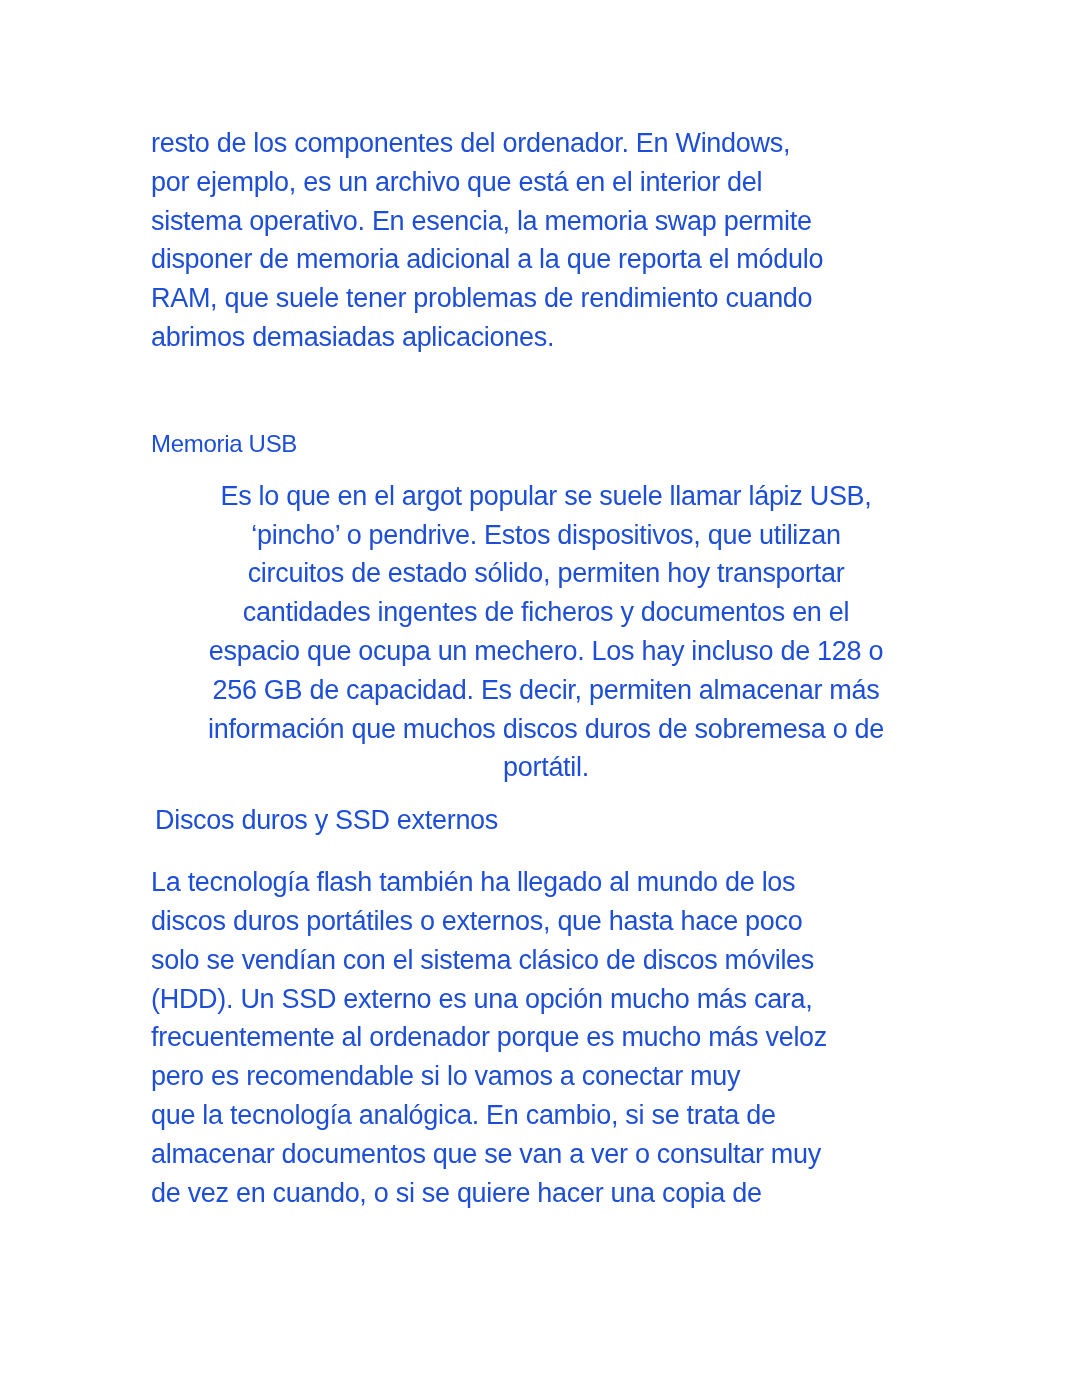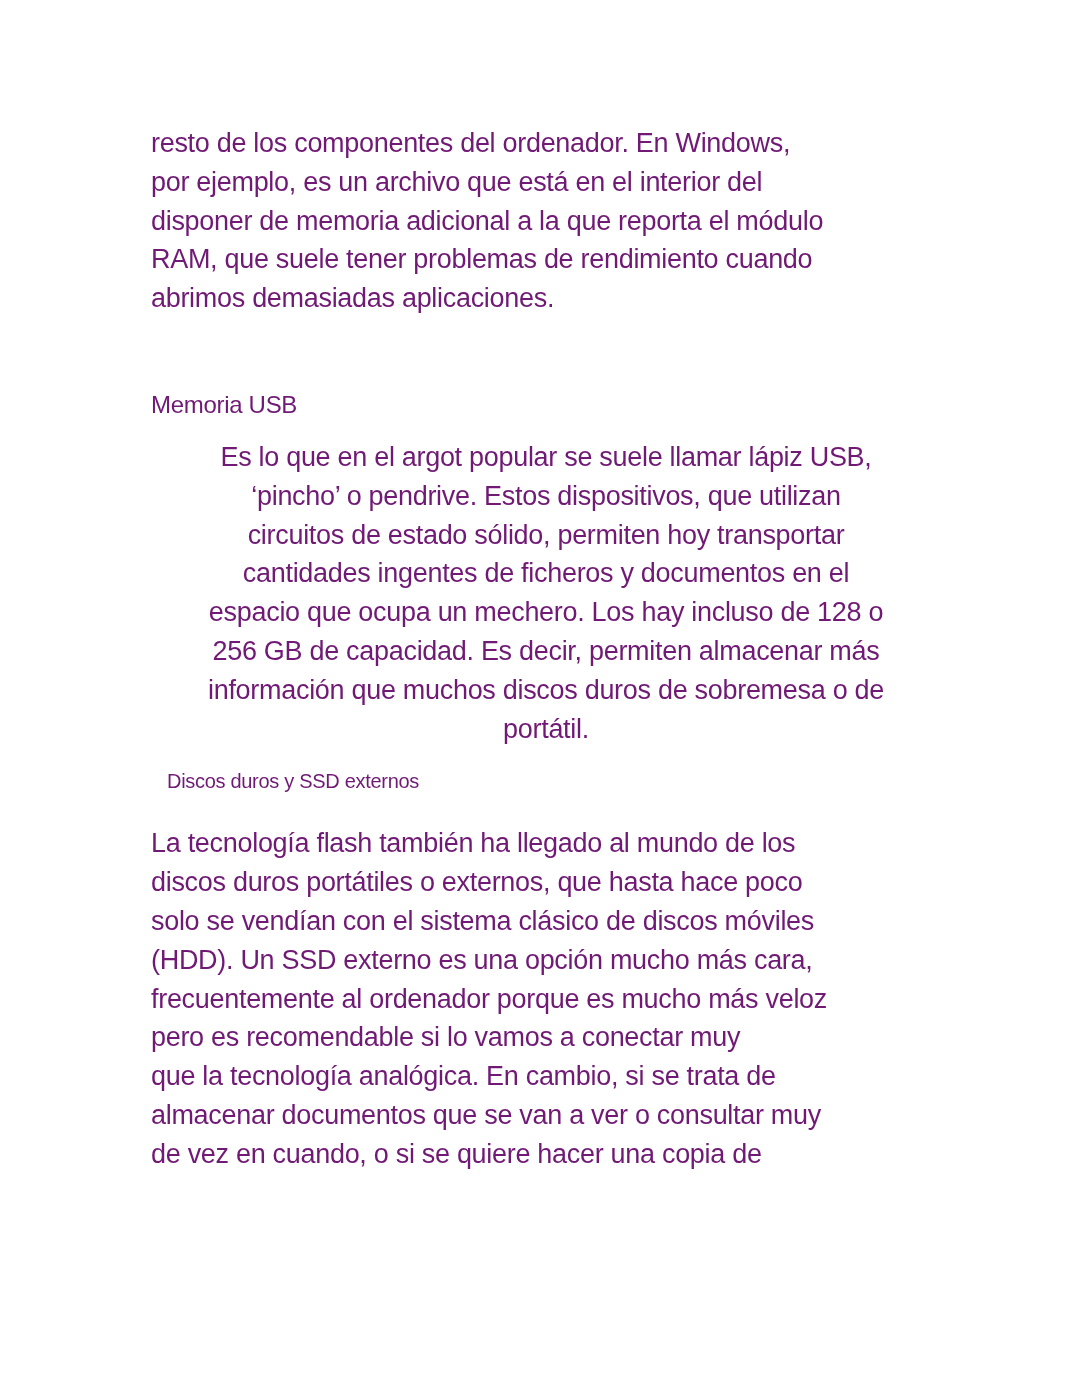--- a/index.html
+++ b/index.html
@@ -1,37 +1,38 @@
 <!DOCTYPE html>
 <html><head>
   <meta charset="utf-8">
   <style>
     html, body { margin: 0; padding: 0; background: #ffffff; }
     body { width: 1080px; height: 1397px; position: relative; overflow: hidden; }
     .page {
       position: absolute; left: 151px; top: 124px; width: 790px;
       font-family: "Liberation Sans", sans-serif;
-      color: #701a75;
+      color: #1d4ed8;
       font-size: 27px;
       letter-spacing: -0.3px;
     }
     .para { margin: 0; line-height: 38.8px; }
     .line { display: block; white-space: nowrap; }
     .head-1 { margin: 0; margin-top: 68px; line-height: 38px; font-size: 24px; font-weight: normal; }
     .para-2 { margin-top: 14px; text-align: center; }
-    .head-2 { margin: 16px; margin-top: 14px; line-height: 38px; font-size: 20px; font-weight: normal; }
+    .head-2 { margin: 4px; margin-top: 14px; line-height: 38px; font-size: 27px; font-weight: normal; }
     .para-3 { margin-top: 24px; }
   </style>
 </head>
 <body>
 
 <div class="page">
   <p class="para">
     <span class="line">resto de los componentes del ordenador. En Windows,</span>
     <span class="line">por ejemplo, es un archivo que está en el interior del</span>
+    <span class="line">sistema operativo. En esencia, la memoria swap permite</span>
     <span class="line">disponer de memoria adicional a la que reporta el módulo</span>
     <span class="line">RAM, que suele tener problemas de rendimiento cuando</span>
     <span class="line">abrimos demasiadas aplicaciones.</span>
   </p>
 
   <h2 class="head-1">Memoria USB</h2>
 
   <p class="para para-2">
     <span class="line">Es lo que en el argot popular se suele llamar lápiz USB,</span>
     <span class="line">‘pincho’ o pendrive. Estos dispositivos, que utilizan</span>

